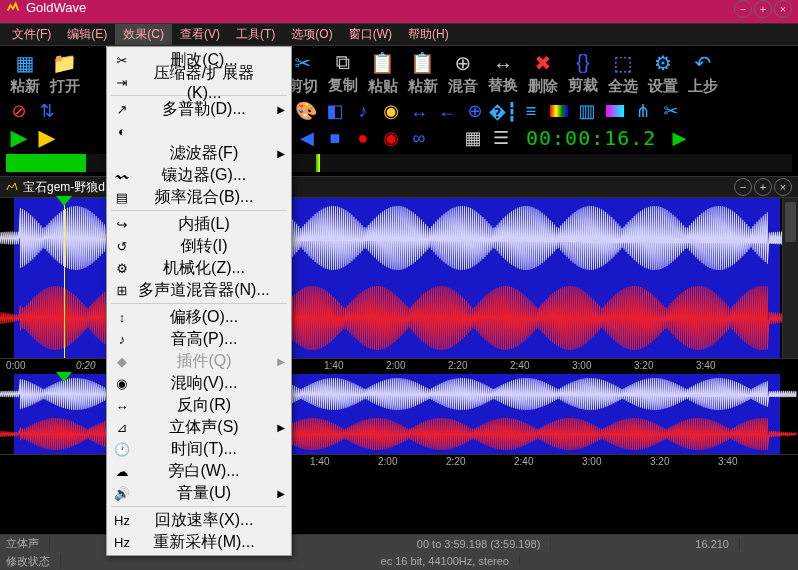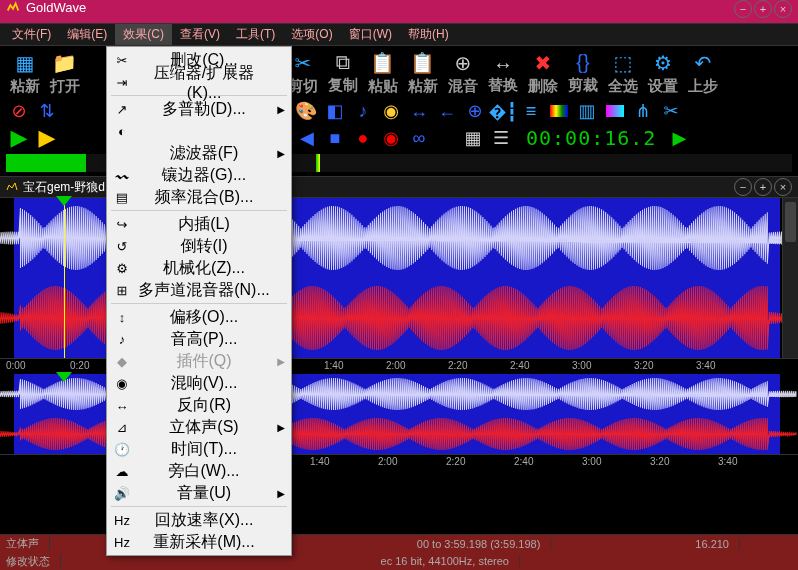--- a/index.html
+++ b/index.html
@@ -32,21 +32,21 @@
 .doc-titlebar { height:22px; background:#1a1a1a; display:flex; align-items:center; padding:0 6px; border-top:1px solid #333; border-bottom:1px solid #333; }
 .doc-titlebar .dlogo { width:12px; height:12px; margin-right:5px; }
 .doc-titlebar .dtitle { flex:1; color:#fff; font-size:12px; }
 
 .wave-area { position:relative; background:#000; }
 .wave-sel { position:absolute; top:0; bottom:0; background:#1818c8; }
 .wave-svg { position:absolute; inset:0; width:100%; height:100%; }
 .ruler { height:16px; background:#000; border-top:1px solid #333; display:flex; font-size:10px; color:#aaa; position:relative; }
 .ruler span { position:absolute; top:1px; }
 
-.statusbar { position:absolute; bottom:0; left:0; right:0; height:36px; background:#7f1d1d; display:flex; flex-direction:column; font-size:11px; color:#aaa; border-top:1px solid #333; }
+.statusbar { position:absolute; bottom:0; left:0; right:0; height:36px; background:#404040; display:flex; flex-direction:column; font-size:11px; color:#aaa; border-top:1px solid #333; }
 .status-row { display:flex; align-items:center; height:18px; padding:0 6px; gap:12px; }
 .status-cell { border-right:1px solid #333; padding-right:10px; }
 
 .dropdown { position:absolute; left:106px; top:46px; width:186px; background:#f0f0f0; border:1px solid #999; box-shadow:2px 2px 6px rgba(0,0,0,.5); z-index:100; color:#000; padding:2px 0; }
 .dd-item { display:flex; align-items:center; height:22px; padding:0 20px 0 4px; cursor:pointer; position:relative; }
 .dd-item.disabled { color:#999; }
 .dd-ico { width:22px; height:18px; display:flex; align-items:center; justify-content:center; font-size:13px; margin-right:4px; }
 .dd-lbl { flex:1; font-size:16px;text-align:center; }
 .dd-arrow { position:absolute; right:6px; font-size:10px; }
 .dd-sep { height:1px; background:#ccc; margin:2px 4px; }
@@ -208,21 +208,21 @@
     <path id="wr" stroke="#ff2020" fill="#ff2020" opacity="0.9" d="M0 40 L0 34.00634752782095 L0 45.99365247217905 L2 34.21282203741305 L2 45.78717796258695 L4 34.457936110888234 L4 45.542063889111766 L6 34.73924064944829 L6 45.26075935055171 L8 35.053924951130845 L8 44.946075048869155 L10 35.39884479441427 L10 44.60115520558573 L12 35.77055385423984 L12 44.22944614576016 L14 36.16533813655244 L14 43.83466186344756 L16 36.579253087301545 L16 43.420746912698455 L18 37.00816300512136 L18 42.99183699487864 L20 27.238911819458977 L20 52.76108818054102 L22 29.468593161494294 L22 50.5314068385057 L24 29.092419187222205 L24 50.907580812777795 L26 26.86649645119124 L26 53.13350354880876 L28 24.675879314598973 L28 55.32412068540103 L30 22.542455699752516 L30 57.457544300247484 L32 20.487542070195303 L32 59.5124579298047 L34 18.531670443649748 L34 61.468329556350255 L36 16.6943832428831 L36 63.3056167571169 L38 14.99403803427898 L38 65.00596196572101 L40 13.447624105102413 L40 66.55237589489758 L42 12.070592712157215 L42 67.92940728784279 L44 10.876702697935627 L44 69.12329730206437 L46 9.877883016812206 L46 70.1221169831878 L48 9.084113544874846 L48 70.91588645512516 L50 8.50332536430183 L50 71.49667463569817 L52 8.141321518610397 L52 71.8586784813896 L54 8.001719030564146 L54 71.99828096943585 L56 8.085912762077172 L56 71.91408723792283 L58 8.393061477214957 L58 71.60693852278504 L60 8.9200962475457 L60 71.0799037524543 L62 9.661751115858792 L62 70.33824888414121 L64 10.610615711868569 L64 69.38938428813142 L66 11.757209294184626 L66 68.24279070581537 L68 13.090075478745888 L68 66.90992452125411 L70 14.595896707223222 L70 65.40410329277678 L72 16.259627311659997 L72 63.74037268834 L74 18.064643845812917 L74 61.93535615418708 L76 19.992911181131852 L76 60.00708881886815 L78 22.025162707802714 L78 57.974837292197286 L80 24.14109284034406 L80 55.85890715965594 L82 26.319559904305073 L82 53.68044009569493 L84 28.53879737688808 L84 51.461202623111916 L86 30.023368629150568 L86 49.97663137084943 L88 27.789297811348945 L88 52.210702188651055 L90 25.58131226683293 L90 54.41868773316707 L92 23.42147345730032 L92 56.57852654269968 L94 21.3313617781882 L94 58.668638221811804 L96 19.33186093449516 L96 60.66813906550484 L98 17.44294927770432 L98 62.557050722295685 L100 15.683500188699128 L100 64.31649981130087 L102 14.071093501180371 L102 65.92890649881963 L104 12.621839849778972 L104 67.37816015022102 L106 11.350219697920146 L106 68.64978030207985 L108 10.26893865381956 L108 69.73106134618044 L110 9.388800520245852 L110 70.61119947975415 L112 8.718599346494706 L112 71.2814006535053 L114 8.26503156115519 L114 71.73496843884482 L116 8.032629063608852 L116 71.96737093639115 L118 8.023713942789108 L118 71.9762860572109 L120 8.238375275636251 L120 71.76162472436374 L122 8.67446823707008 L122 71.32553176292993 L124 9.327635530373087 L124 70.67236446962691 L126 10.191350923859034 L126 69.80864907614097 L128 11.256984458822522 L128 68.74301554117747 L130 12.513888677233822 L130 67.48611132276618 L132 13.94950500761989 L132 66.05049499238011 L134 15.549489246159094 L134 64.4505107538409 L136 17.297854879224538 L136 62.70214512077546 L138 19.177132815343384 L138 60.822867184656616 L140 21.168545930584653 L140 58.831454069415344 L142 23.252196683374553 L142 56.74780331662545 L144 25.40726592415445 L144 54.59273407584555 L146 27.612220913441817 L146 52.38777908655818 L148 29.845030469844787 L148 50.15496953015521 L150 28.716614901655472 L150 51.283385098344525 L152 26.495080100605218 L152 53.50491989939478 L154 24.31256196839489 L154 55.68743803160511 L156 22.190867504756802 L156 57.8091324952432 L158 20.151195979432803 L158 59.8488040205672 L160 18.213927116078118 L160 61.78607288392188 L162 16.398417464799444 L162 63.601582535200556 L164 14.722806997904623 L164 65.27719300209537 L166 13.203837861295753 L166 66.79616213870425 L168 11.856687092481359 L168 68.14331290751863 L170 10.69481497663459 L170 69.30518502336541 L172 9.729830555873136 L172 70.27016944412686 L174 8.97137563554778 L174 71.02862436445221 L176 8.42702844651059 L176 71.57297155348941 L178 8.10222792593715 L178 71.89777207406286 L180 8.000219373264244 L180 71.99978062673576 L182 8.122022024230645 L182 71.87797797576935 L184 8.466418867010503 L184 71.5335811329895 L186 9.02996880219321 L186 70.97003119780679 L188 9.807041025111268 L188 70.19295897488874 L190 10.789871286979206 L190 69.2101287130208 L192 11.968639472700943 L192 68.03136052729906 L194 13.331567720213684 L194 66.66843227978632 L196 14.86503810099246 L196 65.13496189900754 L198 16.553728685890455 L198 63.446271314109545 L200 18.38076663679026 L200 61.619233363209744 L202 20.327896794424966 L202 59.672103205575034 L204 22.375664077895074 L204 57.624335922104926 L206 24.50360787340606 L206 55.49639212659394 L208 26.69046646995787 L208 53.30953353004213 L210 28.914389499333105 L210 51.085610500666895 L212 29.6468437422465 L212 50.3531562577535 L214 27.415602272193254 L214 52.584397727806746 L216 25.214179917725527 L216 54.78582008227447 L218 23.06457256331568 L218 56.93542743668432 L220 20.988258375083245 L220 59.01174162491675 L222 19.005983198058793 L222 60.99401680194121 L224 17.137553270558172 L224 62.86244672944183 L226 15.40163732679611 L226 64.5983626732039 L228 13.815580065065149 L228 66.18441993493485 L230 12.395228845243693 L230 67.6047711547563 L232 11.154775347214475 L232 68.84522465278553 L234 10.106613772290437 L234 69.89338622770956 L236 9.261217004452057 L236 70.73878299554795 L238 8.62703196875254 L238 71.37296803124747 L240 8.210395232434905 L240 71.7896047675651 L242 8.015469692046644 L242 71.98453030795335 L244 8.044202979153503 L244 71.95579702084649 L246 8.296308000248665 L246 71.70369199975133 L248 8.769265805296186 L248 71.23073419470381 L250 9.4583507562471 L250 70.5416492437529 L252 10.356677744052725 L252 69.64332225594728 L254 11.455270982398297 L254 68.5447290176017 L256 12.743153690792916 L256 67.25684630920708 L258 14.20745777093174 L258 65.79254222906826 L260 15.833552380480583 L260 64.16644761951942 L262 17.60519011961629 L262 62.39480988038371 L264 19.50466936967492 L264 60.49533063032508 L266 21.51301116187429 L266 58.48698883812571 L268 23.61014880889627 L268 56.38985119110373 L270 25.775128404593357 L270 54.22487159540664 L272 27.986318188492493 L272 52.01368181150751 L274 30.221624683195046 L274 49.778375316804954 L276 28.34128655489993 L276 51.65871344510007 L278 26.12476777721816 L278 53.87523222278184 L280 23.95096570670254 L280 56.04903429329746 L282 21.8416002550782 L282 58.1583997449218 L284 19.817747504674287 L284 60.18225249532571 L286 17.899629123176144 L286 62.10037087682386 L288 16.10641031540598 L288 63.89358968459402 L290 14.456008330931645 L290 65.54399166906836 L292 12.964913440831715 L292 67.03508655916829 L294 11.64802417235763 L294 68.35197582764238 L296 10.518498447774299 L296 69.4815015522257 L298 9.587622114750147 L298 70.41237788524985 L300 8.864696181897926 L300 71.13530381810207 L302 8.356943886171187 L302 71.6430561138288 L304 8.069438520668243 L304 71.93056147933176 L306 8.005052743964555 L306 71.99494725603545 L308 8.16442987745782 L308 71.83557012254218 L310 8.545977477513269 L310 71.45402252248672 L312 9.145883246634021 L312 70.85411675336599 L314 9.958153124677501 L314 70.0418468753225 L316 10.974671179522979 L316 69.02532882047703 L318 12.185280698782655 L318 67.81471930121734 L320 13.577885672314459 L320 66.42211432768553 L322 15.138571651556802 L322 64.8614283484432 L324 16.85174477809924 L324 63.14825522190076 L326 18.700287592361214 L326 61.299712407638786 L328 20.665730065589585 L328 59.334269934410415 L330 22.72843414628068 L330 57.27156585371932 L332 24.867789977099694 L332 55.13221002290031 L334 27.062421821761948 L334 52.937578178238056 L336 29.290401644324568 L336 50.70959835567543 L338 29.27053179312735 L338 50.72946820687265 L340 27.04275050354987 L340 52.95724949645013 L342 24.8485137411817 L342 55.151486258818295 L344 22.709745594434345 L344 57.290254405565655 L346 20.647815927647194 L346 59.352184072352806 L348 18.683326860467535 L348 61.31667313953247 L350 16.835906918280937 L350 63.16409308171906 L352 15.124014910473765 L352 64.87598508952624 L354 13.564755496111879 L354 66.43524450388813 L356 12.173708279840838 L356 67.82629172015916 L358 10.964772145626611 L358 69.03522785437339 L360 9.950026383701143 L360 70.04997361629886 L362 9.139609998287163 L362 70.86039000171283 L364 8.541620402019753 L364 71.45837959798024 L366 8.162032509275683 L366 71.83796749072431 L368 8.004639036804207 L368 71.9953609631958 L370 8.071012608154895 L370 71.92898739184511 L372 8.360490040542999 L372 71.639509959457 L374 8.87017897115259 L374 71.1298210288474 L376 9.594986756669819 L376 70.40501324333019 L378 10.527671357291375 L378 69.47232864270862 L380 11.658913696792347 L380 68.34108630320765 L382 12.977410775655521 L382 67.02258922434447 L384 14.46998860690605 L384 65.53001139309396 L386 16.12173384623465 L386 63.87826615376535 L388 17.91614280120445 L388 62.08385719879555 L390 19.835286330690007 L390 60.16471366930999 L392 21.85998898692934 L392 58.14001101307066 L394 23.97002061025896 L394 56.029979389741044 L396 26.144298462182196 L396 53.85570153781781 L398 28.361097877123488 L398 51.638902122876516 L400 30.201730671894953 L400 49.79826932810505 L402 27.966540262500615 L402 52.033459737499385 L404 25.755664178408527 L404 54.24433582159148 L406 23.591192762632545 L406 56.408807237367455 L408 21.494752698079832 L408 58.505247301920164 L410 19.48729092088459 L410 60.51270907911541 L412 17.588865325545772 L412 62.41113467445423 L414 15.81844435307601 L414 64.18155564692398 L416 14.193717464608916 L416 65.80628253539109 L418 12.73091839415062 L418 67.26908160584938 L420 11.444662946476178 L420 68.55533705352383 L422 10.347802960839132 L422 69.65219703916087 L424 9.451297899642299 L424 70.5487021003577 L426 8.764105345112021 L426 71.23589465488797 L428 8.293091498097453 L428 71.70690850190255 L430 8.042962573261526 L430 71.95703742673848 L432 8.016217776139541 L432 71.98378222386046 L434 8.213124331903707 L434 71.78687566809629 L436 8.63171481533746 L436 71.36828518466254 L438 9.267806808697983 L438 70.73219319130202 L440 10.11504469105163 L440 69.88495530894838 L442 11.164963141537584 L442 68.83503685846242 L444 12.407071722055463 L444 67.59292827794454 L446 13.82895969425519 L446 66.17104030574481 L448 15.416420023532318 L448 64.58357997646769 L450 17.153591331021218 L450 62.84640866897878 L452 19.02311637525007 L452 60.97688362474993 L454 21.00631547995969 L454 58.99368452004031 L456 23.083373175254223 L456 56.91662682474578 L458 25.233536187226413 L458 54.76646381277359 L460 27.435320797809887 L460 52.56467920219011 L462 29.666727502989065 L462 50.33327249701094 L464 28.894539175429284 L464 51.10546082457071 L466 26.670847920767635 L466 53.329152079232365 L468 24.484417120987807 L468 55.51558287901219 L470 22.357092869903433 L470 57.64290713009657 L472 20.310130688231283 L472 59.68986931176872 L474 18.363983145454966 L474 61.63601685454503 L476 16.53809550451112 L476 63.46190449548888 L478 14.850711431149726 L478 65.14928856885027 L480 13.318690709256899 L480 66.6813092907431 L482 11.957340783466975 L482 68.04265921653302 L484 10.780263812236043 L484 69.21973618776396 L486 9.799220759570758 L486 70.20077924042924 L488 9.024013883363565 L488 70.97598611663643 L490 8.462388794472261 L490 71.53761120552774 L492 8.119957065136425 L492 71.88004293486358 L494 8.000140160002736 L494 71.99985983999727 L496 8.104135249981077 L496 71.89586475001892 L498 8.430903250508592 L498 71.56909674949141 L500 8.977179203739134 L500 71.02282079626087 L502 9.737504900922879 L502 70.26249509907711 L504 10.704283419023817 L504 69.29571658097618 L506 11.86785502666352 L506 68.13214497333648 L508 13.216593700964182 L508 66.78340629903582 L510 14.737023290925812 L510 65.2629767090742 L512 16.413952166672836 L512 63.586047833327164 L514 18.230625009197716 L514 61.769374990802284 L516 20.16889022397008 L516 59.83110977602992 L518 22.209381305669357 L518 57.79061869433065 L520 24.331710341903733 L520 55.66828965809627 L522 26.514671722492018 L522 53.48532827750798 L524 28.736454018910386 L524 51.263545981089614 L526 29.825142083123467 L526 50.17485791687653 L528 27.59248197543991 L528 52.40751802456009 L530 25.38787365981576 L530 54.61212634018424 L532 23.233344853793962 L532 56.766655146206034 L534 21.15042289701183 L534 58.84957710298817 L536 19.15991965713914 L536 60.84008034286086 L538 17.281723584575673 L538 62.71827641542433 L540 15.534600993629528 L540 64.46539900637048 L542 13.936008555707382 L542 66.06399144429261 L544 12.501918878024604 L544 67.49808112197539 L546 11.246660910593626 L546 68.75333908940638 L548 10.182776776091814 L548 69.81722322390819 L550 9.32089645311784 L550 70.67910354688216 L552 8.669631564959047 L552 71.33036843504095 L554 8.235489335098407 L554 71.7645106649016 L556 8.022807569188338 L556 71.97719243081167 L558 8.03371131313056 L558 71.96628868686943 L560 8.268091620319893 L560 71.7319083796801 L562 8.723606640202767 L562 71.27639335979723 L564 9.395705017273734 L564 70.60429498272626 L566 10.277671366715253 L566 69.72232863328475 L568 11.360693372303096 L568 68.6393066276969 L570 12.633949836156816 L570 67.36605016384318 L572 14.084718800572311 L572 65.91528119942768 L574 15.698504661617555 L574 64.30149533838244 L576 17.45918300441561 L576 62.54081699558439 L578 19.349161712968236 L578 60.65083828703176 L580 21.349556744763344 L580 58.65044325523665 L582 23.440380813886062 L582 56.559619186113935 L584 25.600743097372195 L584 54.399256902627805 L586 27.80905796940589 L586 52.19094203059411 L588 30.0432606777578 L588 49.9567393222422 L590 28.518972192504872 L590 51.481027807495124 L592 26.29999967083483 L592 53.70000032916517 L594 24.121992997173887 L594 55.87800700282611 L596 22.006714094252054 L596 57.993285905747946 L598 19.975298129648927 L598 60.02470187035107 L600 18.048042340186132 L600 61.95195765981387 L602 16.24420322864578 L602 63.75579677135422 L604 14.581804159160512 L604 65.41819584083949 L606 13.077455273716659 L606 66.92254472628335 L608 11.746187529105647 L608 68.25381247089436 L610 10.601302512573398 L610 69.3986974874266 L612 9.654239536756165 L612 70.34576046324383 L614 8.914461341851002 L614 71.085538658149 L616 8.389359547043277 L616 71.61064045295672 L618 8.084180795891044 L618 71.91581920410896 L620 8.001974333597218 L620 71.99802566640278 L622 8.143561539959158 L622 71.85643846004083 L624 8.507527722413407 L624 71.49247227758659 L626 9.090236251176066 L626 70.90976374882393 L628 9.885864895245717 L628 70.11413510475428 L630 10.886463996210452 L630 69.11353600378955 L632 12.082035898607707 L632 67.9179641013923 L634 13.460634843192189 L634 66.5393651568078 L636 15.008486325013727 L636 64.99151367498627 L638 16.710124723717975 L638 63.289875276282025 L640 18.548547830911467 L640 61.45145216908853 L642 20.505386730609388 L642 59.49461326939061 L644 22.561089335370767 L644 57.43891066462923 L646 24.69511574429377 L646 55.30488425570623 L648 26.886143470915616 L648 53.11385652908439 L650 29.11228049044969 L650 50.88771950955031 L652 29.448716022340285 L652 50.551283977659715 L654 27.219217450182363 L654 52.78078254981764 L656 25.0215002058353 L656 54.978499794164705 L658 22.87752315353602 L658 57.12247684646398 L660 20.808708203286216 L660 59.191291796713784 L662 18.835726270209634 L662 61.16427372979037 L664 16.97829073760046 L664 63.02170926239954 L666 15.254960487313966 L666 64.74503951268603 L668 13.682954465553877 L668 66.31704553444612 L670 12.277979636853296 L670 67.7220203631467 L672 11.054074045277787 L672 68.94592595472221 L674 10.023466550928973 L674 69.97653344907103 L676 9.196454643216839 L676 70.80354535678316 L678 8.58130155174949 L678 71.41869844825051 L680 8.18415368287421 L680 71.81584631712579 L682 8.008979206817216 L682 71.99102079318278 L684 8.05752840903829 L684 71.9424715909617 L686 8.329316201957063 L686 71.67068379804294 L688 8.821626971787758 L688 71.17837302821223 L690 9.529541712054595 L690 70.4704582879454 L692 10.445987172678308 L692 69.55401282732169 L694 11.561806533552925 L694 68.43819346644707 L696 12.865850896465439 L696 67.13414910353455 L698 14.345090681201278 L698 65.65490931879873 L700 15.984745812803212 L700 64.01525418719679 L702 17.768433399194123 L702 62.23156660080588 L704 19.678331423619504 L704 60.321668576380496 L706 21.695356816347655 L706 58.304643183652345 L708 23.79935612639423 L708 56.20064387360577 L710 25.969306888143244 L710 54.030693111856756 L712 28.183527670873517 L712 51.81647232912648 L714 30.380105287551928 L714 49.61989471244807 L716 28.14393702736783 L716 51.856062972632174 L718 25.93031060265116 L718 54.06968939734884 L720 23.76134383690977 L720 56.238656163090226 L722 21.658708329102005 L722 58.341291670897995 L724 19.643412918183 L724 60.356587081817 L726 17.735593769730556 L726 62.264406230269444 L728 15.954313182034973 L728 64.04568681796502 L730 14.31736912191517 L730 65.68263087808484 L732 12.841117393318243 L732 67.15888260668176 L734 11.54030821553237 L734 68.45969178446762 L736 10.427938843871658 L736 69.57206115612834 L738 9.515123705397365 L738 70.48487629460263 L740 8.810983347236437 L740 71.18901665276357 L742 8.32255330708982 L742 71.67744669291018 L744 8.054713816465167 L744 71.94528618353483 L746 8.01014103901683 L746 71.98985896098317 L748 8.189280331203243 L748 71.81071966879676 L750 8.59034179243249 L750 71.4096582075675 L752 33.84186362983145 L752 46.15813637016855 L754 34.008004958845504 L754 45.991995041154496 L756 34.214832316288174 L756 45.785167683711826 L758 34.46027915157191 L758 45.53972084842809 L760 34.74189304105252 L760 45.25810695894748 L762 35.056860191835476 L762 44.943139808164524 L764 35.402033556264456 L764 44.597966443735544 L766 35.77396427618123 L766 44.22603572381877 L768 36.16893614277634 L768 43.83106385722366 L770 36.58300272771908 L770 43.41699727228092 L772 37.01202681456496 L772 42.98797318543504 L774 37.45172173645472 L774 42.54827826354528 L776 37.89769420707264 L776 42.10230579292736 L778 37.8145117830888 L778 42.1854882169112"></path>
   </svg>
   <div class="vline-yellow" style="left:64px"></div>
   <div class="scrollbar-v" style="top:0;bottom:0">
       <div class="thumb" style="height:40px;margin-top:4px"></div>
     </div>
 </div>
 
 <div class="ruler" id="ruler1">
     <span style="left: 6px;">0:00</span>
-    <span style="left: 70px;">0:20</span>
+    <span style="left: 76px; font-style: italic;">0:20</span>
     <span style="left: 138px;">0:40</span>
     <span style="left: 200px;">1:00</span>
     <span style="left: 262px;">1:20</span>
     <span style="left: 324px;">1:40</span>
     <span style="left: 386px;">2:00</span>
     <span style="left: 448px;">2:20</span>
     <span style="left: 510px;">2:40</span>
     <span style="left: 572px;">3:00</span>
     <span style="left: 634px;">3:20</span>
     <span style="left: 696px;">3:40</span>

